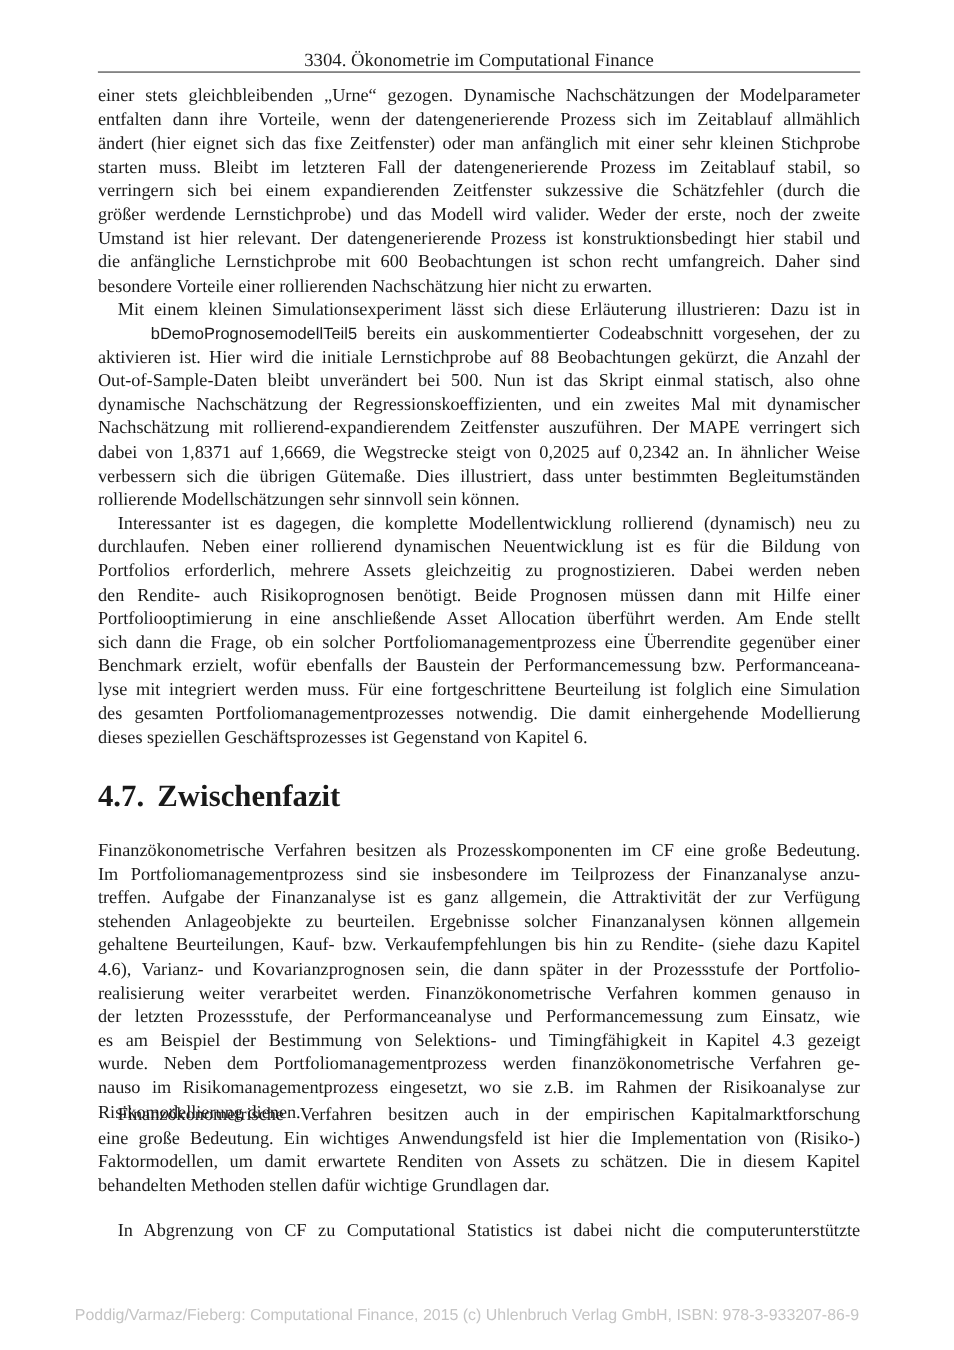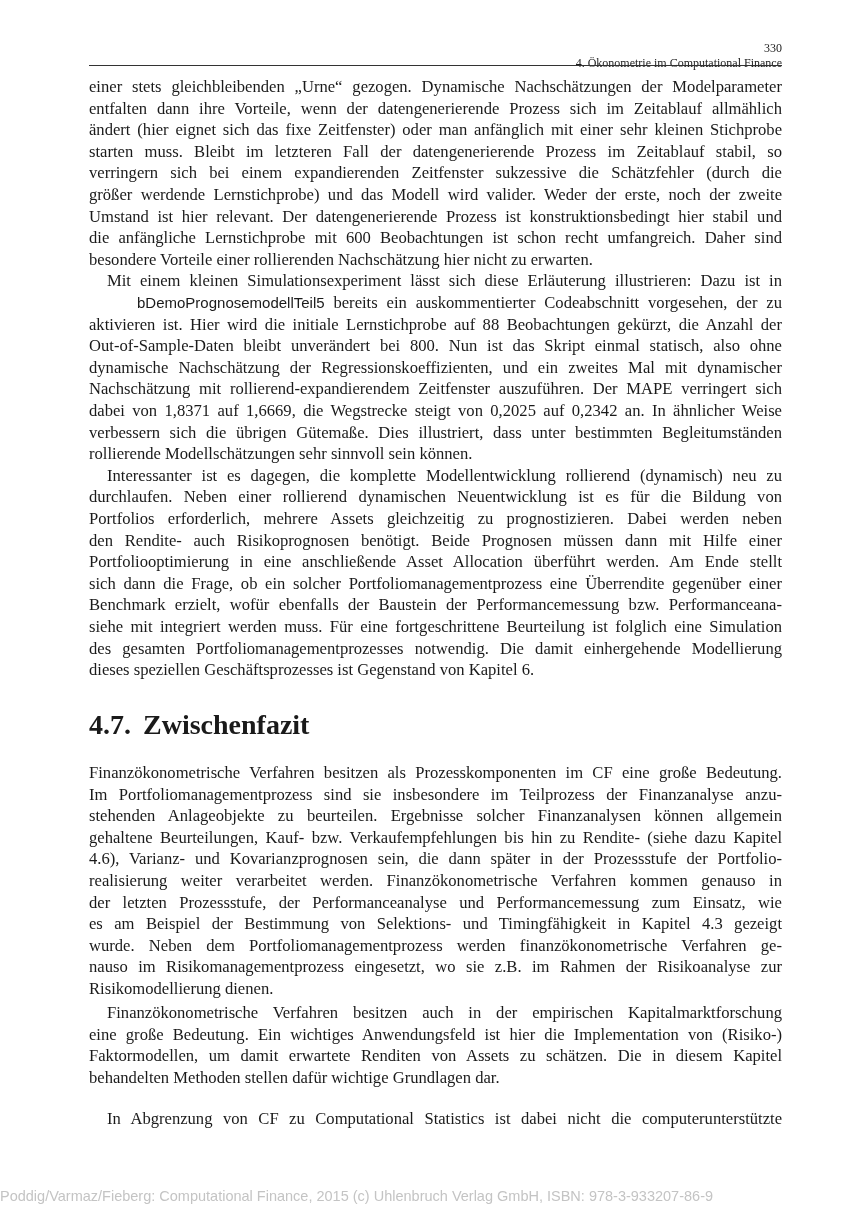--- a/index.html
+++ b/index.html
@@ -1,33 +1,33 @@
 <!DOCTYPE html>
 <html><head>
 <meta charset="utf-8">
 <style>
   html, body { margin: 0; padding: 0; background: #ffffff; }
   body { width: 867px; height: 1227px; position: relative; overflow: hidden;
          font-family: "Liberation Serif", serif; color: #1a1a1a; }
   .page { position: absolute; left: 89px; top: 0; width: 693px; }
   .running-head { position: absolute; top: 41px; left: 0; width: 693px; height: 24px;
-                  font-size: 12px; display: flex; justify-content: space-between; align-items: flex-end; flex-direction: column; }
+                  font-size: 17px; display: flex; justify-content: center; align-items: flex-end; }
   .head-rule { position: absolute; top: 65px; left: 0; width: 693px; height: 0;
                border-top: 1px solid #333; }
   .body-block { position: absolute; left: 0; width: 693px; font-size: 16.6px;
                 line-height: 21.6px; text-align: justify; }
   .line { display: block; height: 21.6px; white-space: nowrap; text-align: justify;
           text-align-last: justify; }
   .line.last { text-align-last: left; }
   .indent { padding-left: 18px; }
   .mono { font-family: Liberation Sans, sans-serif; font-size: 15px; margin-left: 48px; }
   .heading { position: absolute; left: 0; top: 709px; font-size: 28px; font-weight: bold;
              font-family: "Liberation Serif", serif; }
   .heading .num { margin-right: 12px; }
-  .footer { position: absolute; top: 1188px; left: 0; width: 781px; text-align: left;
+  .footer { position: absolute; top: 1188px; left: 0; width: 781px; text-align: right;
             font-family: "Liberation Sans", sans-serif; font-size: 14.5px; color: #c4c4c4; }
 </style>
 </head>
 <body>
 
 <div class="page">
 
   <div class="running-head">
     <span>330</span>
     <span>4. Ökonometrie im Computational Finance</span>
@@ -43,48 +43,49 @@
     <span class="line">größer werdende Lernstichprobe) und das Modell wird valider. Weder der erste, noch der zweite</span>
     <span class="line">Umstand ist hier relevant. Der datengenerierende Prozess ist konstruktionsbedingt hier stabil und</span>
     <span class="line">die anfängliche Lernstichprobe mit 600 Beobachtungen ist schon recht umfangreich. Daher sind</span>
     <span class="line last">besondere Vorteile einer rollierenden Nachschätzung hier nicht zu erwarten.</span>
   </div>
 
   <div class="body-block" style="top:270.4px;">
     <span class="line indent">Mit einem kleinen Simulationsexperiment lässt sich diese Erläuterung illustrieren: Dazu ist in</span>
     <span class="line"><span class="mono">bDemoPrognosemodellTeil5</span><span> bereits ein auskommentierter Codeabschnitt vorgesehen, der zu</span></span>
     <span class="line">aktivieren ist. Hier wird die initiale Lernstichprobe auf 88 Beobachtungen gekürzt, die Anzahl der</span>
-    <span class="line">Out-of-Sample-Daten bleibt unverändert bei 800. Nun ist das Skript einmal statisch, also ohne</span>
+    <span class="line">Out-of-Sample-Daten bleibt unverändert bei 500. Nun ist das Skript einmal statisch, also ohne</span>
     <span class="line">dynamische Nachschätzung der Regressionskoeffizienten, und ein zweites Mal mit dynamischer</span>
     <span class="line">Nachschätzung mit rollierend-expandierendem Zeitfenster auszuführen. Der MAPE verringert sich</span>
     <span class="line">dabei von 1,8371 auf 1,6669, die Wegstrecke steigt von 0,2025 auf 0,2342 an. In ähnlicher Weise</span>
     <span class="line">verbessern sich die übrigen Gütemaße. Dies illustriert, dass unter bestimmten Begleitumständen</span>
     <span class="line last">rollierende Modellschätzungen sehr sinnvoll sein können.</span>
   </div>
 
   <div class="body-block" style="top:464.8px;">
     <span class="line indent">Interessanter ist es dagegen, die komplette Modellentwicklung rollierend (dynamisch) neu zu</span>
     <span class="line">durchlaufen. Neben einer rollierend dynamischen Neuentwicklung ist es für die Bildung von</span>
     <span class="line">Portfolios erforderlich, mehrere Assets gleichzeitig zu prognostizieren. Dabei werden neben</span>
     <span class="line">den Rendite- auch Risikoprognosen benötigt. Beide Prognosen müssen dann mit Hilfe einer</span>
     <span class="line">Portfoliooptimierung in eine anschließende Asset Allocation überführt werden. Am Ende stellt</span>
     <span class="line">sich dann die Frage, ob ein solcher Portfoliomanagementprozess eine Überrendite gegenüber einer</span>
     <span class="line">Benchmark erzielt, wofür ebenfalls der Baustein der Performancemessung bzw. Performanceana-</span>
-    <span class="line">siehe mit integriert werden muss. Für eine fortgeschrittene Beurteilung ist folglich eine Simulation</span>
+    <span class="line">lyse mit integriert werden muss. Für eine fortgeschrittene Beurteilung ist folglich eine Simulation</span>
     <span class="line">des gesamten Portfoliomanagementprozesses notwendig. Die damit einhergehende Modellierung</span>
     <span class="line last">dieses speziellen Geschäftsprozesses ist Gegenstand von Kapitel 6.</span>
   </div>
 
   <div class="heading">
     <span class="num">4.7.</span><span>Zwischenfazit</span>
   </div>
 
   <div class="body-block" style="top:762px;">
     <span class="line">Finanzökonometrische Verfahren besitzen als Prozesskomponenten im CF eine große Bedeutung.</span>
     <span class="line">Im Portfoliomanagementprozess sind sie insbesondere im Teilprozess der Finanzanalyse anzu-</span>
+    <span class="line">treffen. Aufgabe der Finanzanalyse ist es ganz allgemein, die Attraktivität der zur Verfügung</span>
     <span class="line">stehenden Anlageobjekte zu beurteilen. Ergebnisse solcher Finanzanalysen können allgemein</span>
     <span class="line">gehaltene Beurteilungen, Kauf- bzw. Verkaufempfehlungen bis hin zu Rendite- (siehe dazu Kapitel</span>
     <span class="line">4.6), Varianz- und Kovarianzprognosen sein, die dann später in der Prozessstufe der Portfolio-</span>
     <span class="line">realisierung weiter verarbeitet werden. Finanzökonometrische Verfahren kommen genauso in</span>
     <span class="line">der letzten Prozessstufe, der Performanceanalyse und Performancemessung zum Einsatz, wie</span>
     <span class="line">es am Beispiel der Bestimmung von Selektions- und Timingfähigkeit in Kapitel 4.3 gezeigt</span>
     <span class="line">wurde. Neben dem Portfoliomanagementprozess werden finanzökonometrische Verfahren ge-</span>
     <span class="line">nauso im Risikomanagementprozess eingesetzt, wo sie z.B. im Rahmen der Risikoanalyse zur</span>
     <span class="line last">Risikomodellierung dienen.</span>
   </div>

